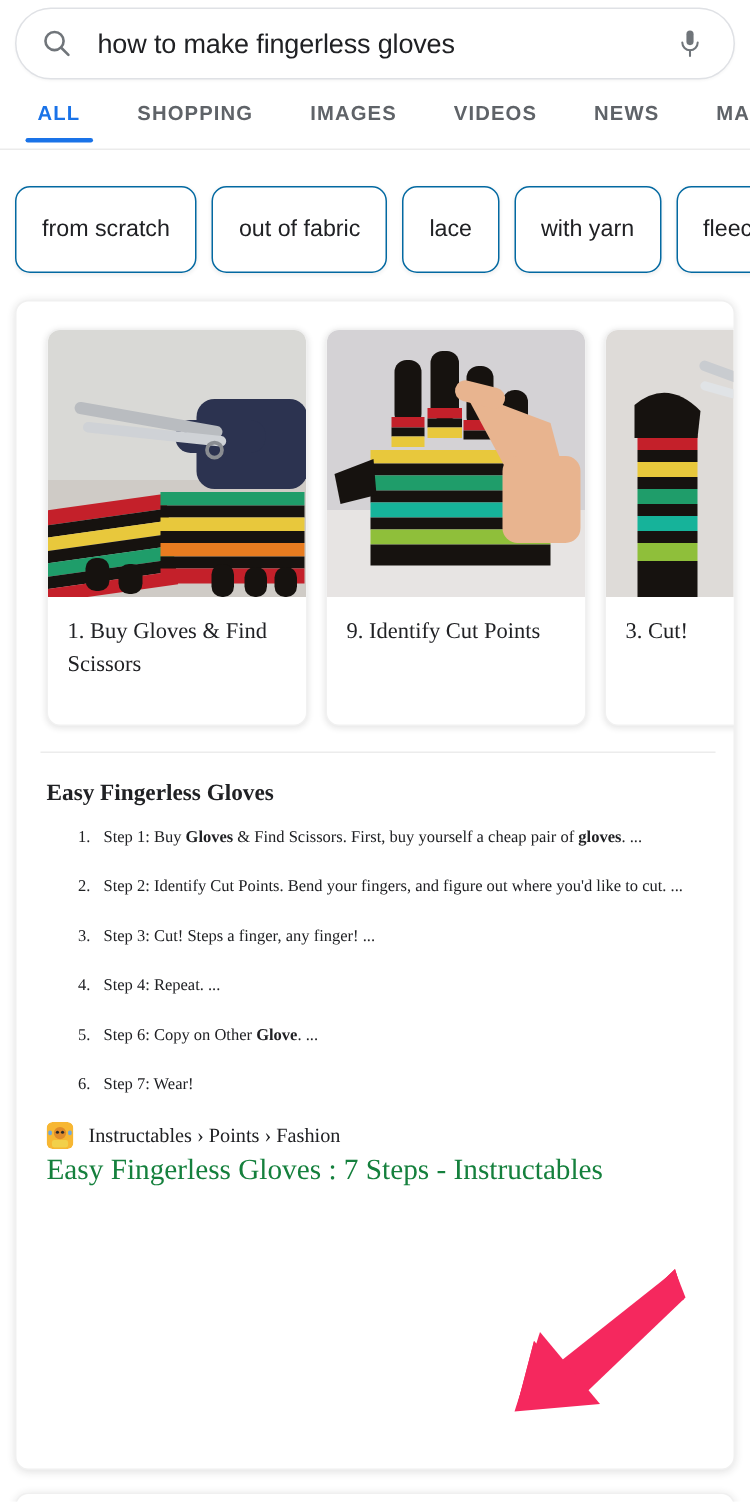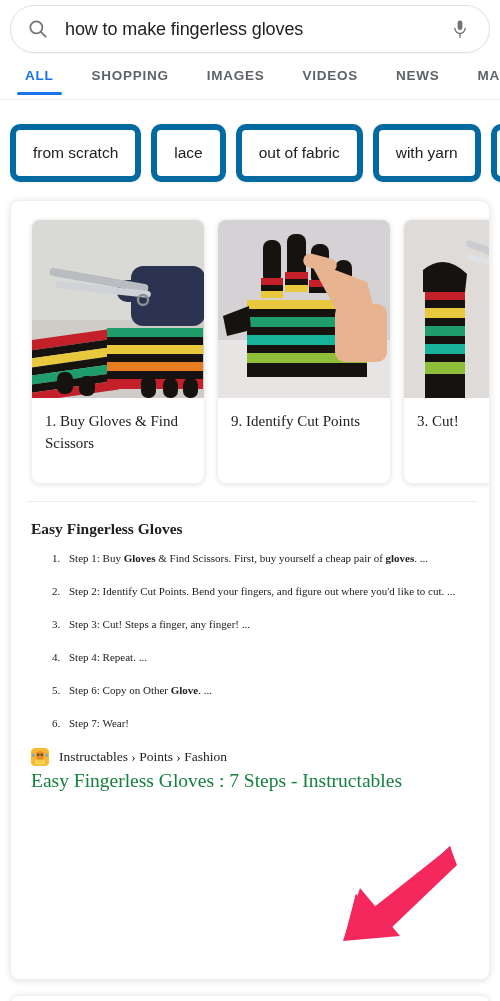--- a/index.html
+++ b/index.html
@@ -54,21 +54,21 @@
   }
 
   
   .chips {
     position: absolute; left: 0; top: 120px; width: 500px; height: 66px;
     display: flex; align-items: center; overflow: hidden;
     white-space: nowrap; padding-left: 10px;
   }
   .chip {
     flex: 0 0 auto; height: 58px;
-    border: 6px solid #0369a1; border-radius: 10px;
+    border: 1px solid #0369a1; border-radius: 10px;
     background: #fff; color: #202124; font-size: 15.5px;
     display: flex; align-items: center; justify-content: center;
     padding: 0 17px; margin-right: 10px;
     box-shadow: 0 1px 3px rgba(0,0,0,0.07);
   }
 
   
   .fs-card {
     position: absolute; left: 10px; top: 200px;
     width: 480px; height: 780px;
@@ -188,24 +188,24 @@
       <span>MAPS</span>
     </div>
   </div>
   <div class="tabs-divider"></div>
 
   <div class="chips">
     <div class="chip">
       <span>from scratch</span>
     </div>
     <div class="chip">
+      <span>out of fabric</span>
+    </div>
+    <div class="chip">
       <span>lace</span>
-    </div>
-    <div class="chip">
-      <span>out of fabric</span>
     </div>
     <div class="chip">
       <span>with yarn</span>
     </div>
     <div class="chip">
       <span>fleece</span>
     </div>
   </div>
 
   <div class="fs-card">

